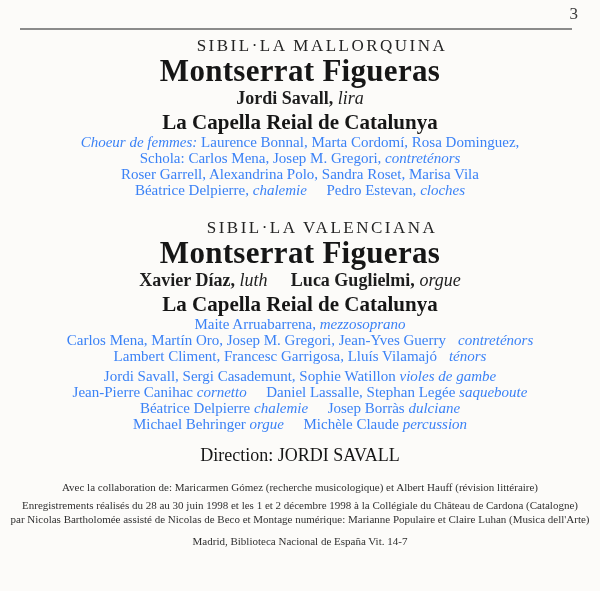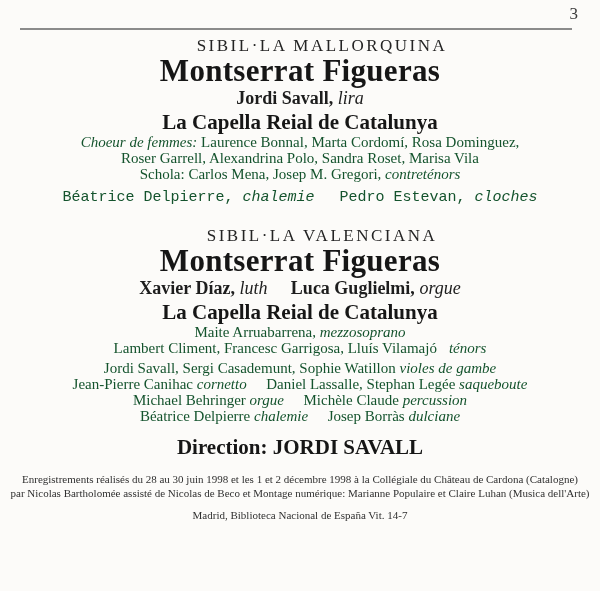--- a/index.html
+++ b/index.html
@@ -33,30 +33,30 @@
   .artist{
     font-size:31px;line-height:30px;font-weight:bold;color:#161616;
     letter-spacing:0.3px;
   }
   .perf-line{font-size:18px;line-height:24px;color:#1d1d1d;text-align:center;}
   .perf-line .b{font-weight:bold;}
   .ensemble{
     font-size:21px;line-height:24px;font-weight:bold;color:#161616;
   }
   .ensemble.first{line-height:24px;}
-  .roster{font-size:15px;line-height:16px;color:#14532d;}
+  .roster{font-size:15px;line-height:16px;color:#3b82f6;}
   .it{font-style:italic;}
   .role-gap{margin-left:0.55em;}
   .pairs .pair + .pair{margin-left:1.05em;}
-  .delpierre{margin-top:8px;font-family:Liberation Mono, monospace;}
+  .delpierre{}
   .sec2{margin-top:20px;}
   .instruments{margin-top:4px;}
   .direction{
     margin-top:10px;
-    font-size:21px;line-height:26px;font-weight:bold;color:#161616;
+    font-size:18px;line-height:26px;font-weight:normal;color:#161616;
   }
   .footer{margin-top:12px;font-size:11px;line-height:14px;color:#303030;}
   .footer .block{margin-top:4px;}
   .footer .block.cover{margin-top:8px;}
 </style>
 </head>
 <body>
 
 <div class="page">
   <div class="page-number">3</div>
@@ -69,25 +69,25 @@
       <div class="artist">Montserrat Figueras</div>
       <div class="perf-line">
         <span class="b">Jordi Savall,</span>
         <span class="it">lira</span>
       </div>
       <div class="ensemble first">La Capella Reial de Catalunya</div>
       <div class="roster">
         <span class="it">Choeur de femmes:</span>
         <span>Laurence Bonnal, Marta Cordomí, Rosa Dominguez,</span>
       </div>
-      <div class="roster">Roser Garrell, Alexandrina Polo, Sandra Roset, Marisa Vila</div>
       <div class="roster">
         <span>Schola: Carlos Mena, Josep M. Gregori,</span>
         <span class="it">contreténors</span>
       </div>
+      <div class="roster">Roser Garrell, Alexandrina Polo, Sandra Roset, Marisa Vila</div>
       <div class="roster pairs delpierre">
         <span class="pair">
           <span>Béatrice Delpierre,</span>
           <span class="it">chalemie</span>
         </span>
         <span class="pair">
           <span>Pedro Estevan,</span>
           <span class="it">cloches</span>
         </span>
       </div>
@@ -105,20 +105,24 @@
           <span class="b">Luca Guglielmi,</span>
           <span class="it">orgue</span>
         </span>
       </div>
       <div class="ensemble">La Capella Reial de Catalunya</div>
       <div class="roster">
         <span>Maite Arruabarrena,</span>
         <span class="it">mezzosoprano</span>
       </div>
       <div class="roster">
+        <span>Carlos Mena, Martín Oro, Josep M. Gregori, Jean-Yves Guerry</span>
+        <span class="it role-gap">contreténors</span>
+      </div>
+      <div class="roster">
         <span>Lambert Climent, Francesc Garrigosa, Lluís Vilamajó</span>
         <span class="it role-gap">ténors</span>
       </div>
 
       <div class="instruments">
         <div class="roster">
           <span>Jordi Savall, Sergi Casademunt, Sophie Watillon</span>
           <span class="it">violes de gambe</span>
         </div>
         <div class="roster pairs">
@@ -126,44 +130,45 @@
             <span>Jean-Pierre Canihac</span>
             <span class="it">cornetto</span>
           </span>
           <span class="pair">
             <span>Daniel Lassalle, Stephan Legée</span>
             <span class="it">saqueboute</span>
           </span>
         </div>
         <div class="roster pairs">
           <span class="pair">
+            <span>Béatrice Delpierre</span>
+            <span class="it">chalemie</span>
+          </span>
+          <span class="pair">
+            <span>Josep Borràs</span>
+            <span class="it">dulciane</span>
+          </span>
+        </div>
+        <div class="roster pairs">
+          <span class="pair">
             <span>Michael Behringer</span>
             <span class="it">orgue</span>
           </span>
           <span class="pair">
             <span>Michèle Claude</span>
             <span class="it">percussion</span>
           </span>
         </div>
-        <div class="roster pairs">
-          <span class="pair">
-            <span>Béatrice Delpierre</span>
-            <span class="it">chalemie</span>
-          </span>
-          <span class="pair">
-            <span>Josep Borràs</span>
-            <span class="it">dulciane</span>
-          </span>
-        </div>
       </div>
 
       <div class="direction">Direction: JORDI SAVALL</div>
     </section>
 
     <div class="footer">
+      <div>Avec la collaboration de: Maricarmen Gómez (recherche musicologique) et Albert Hauff (révision littéraire)</div>
       <div class="block">
         <div>Enregistrements réalisés du 28 au 30 juin 1998 et les 1 et 2 décembre 1998 à la Collégiale du Château de Cardona (Catalogne)</div>
         <div>par Nicolas Bartholomée assisté de Nicolas de Beco et Montage numérique: Marianne Populaire et Claire Luhan (Musica dell'Arte)</div>
       </div>
       <div class="block cover">
         <div>Madrid, Biblioteca Nacional de España Vit. 14-7</div>
       </div>
     </div>
 
   </div>

